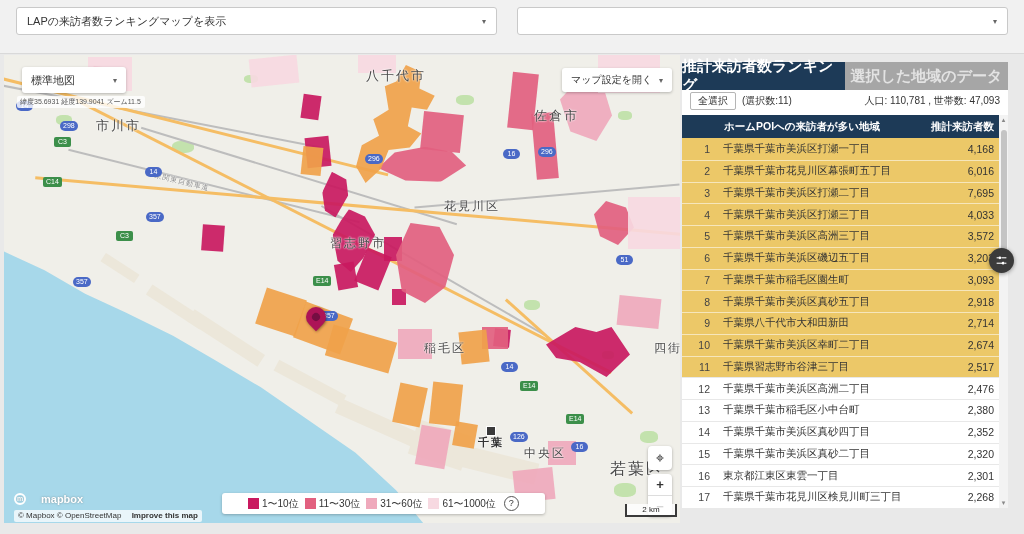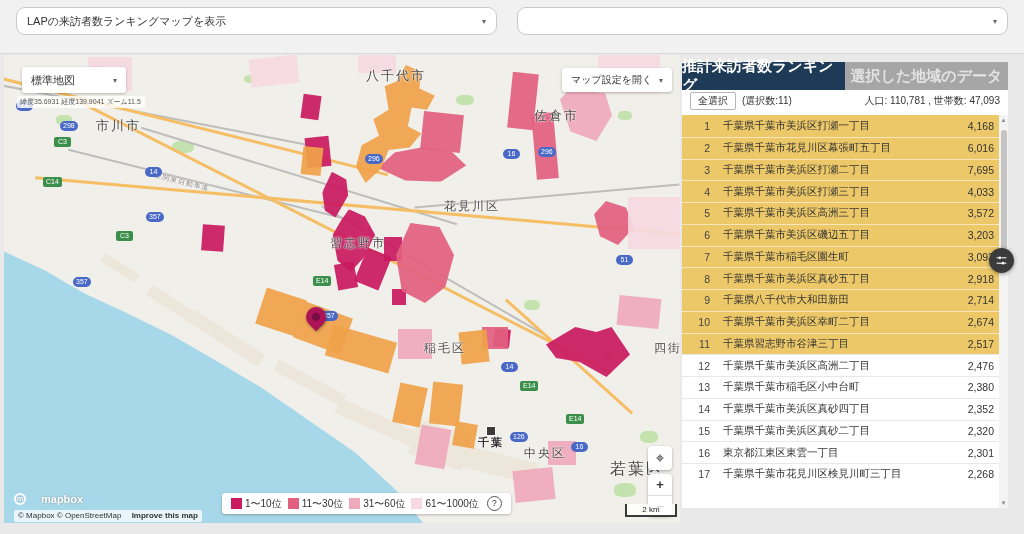--- a/index.html
+++ b/index.html
@@ -1,21 +1,21 @@
 <!DOCTYPE html>
 <html><head>
 <meta charset="utf-8">
 <style>
   html,body{margin:0;padding:0;}
   body{font-family:"Liberation Sans","DejaVu Sans",sans-serif;background:#e9e9e9;}
   .stage{position:relative;width:1024px;height:534px;overflow:hidden;background:#e9e9e9;}
 
   
   .topbar{position:absolute;left:0;top:0;width:1024px;height:53px;background:#f1f1f1;border-bottom:1px solid #d9d9d9;}
-  .tb-select{position:absolute;top:7px;height:28px;background:#fff;border:1px solid #c9c9c9;border-radius:9px;
+  .tb-select{position:absolute;top:7px;height:28px;background:#fff;border:1px solid #c9c9c9;border-radius:3px;
     display:flex;align-items:center;justify-content:space-between;padding:0 10px;font-size:11px;color:#333;box-sizing:border-box;}
   .tb-select .caret{color:#666;font-size:8px;margin-left:8px;}
   .sel-left{left:16px;width:481px;}
   .sel-right{left:517px;width:491px;}
 
   
   .map{position:absolute;left:4px;top:55px;width:676px;height:468px;background:#f0efe9;overflow:hidden;}
   .water{position:absolute;left:0;top:0;width:100%;height:100%;background:#a7d8ea;
     clip-path:polygon(0% 42%,6% 46%,12% 51%,18% 55%,25% 60%,31% 65%,38% 71%,45% 78%,52% 85%,58% 93%,62% 100%,0% 100%);}
   .pier{position:absolute;background:#ece7da;}
@@ -41,21 +41,21 @@
     box-shadow:0 1px 3px rgba(0,0,0,.25);display:flex;align-items:center;justify-content:space-between;
     padding:0 9px;font-size:11px;color:#333;box-sizing:border-box;}
   .map-style-select .caret,.map-settings .caret{color:#666;font-size:8px;}
   .coordbar{position:absolute;left:13px;top:41px;width:122px;height:12px;background:rgba(255,255,255,.8);
     font-size:7px;line-height:12px;color:#555;padding:0 3px;white-space:nowrap;overflow:hidden;border-radius:2px;}
   .map-settings{position:absolute;left:558px;top:13px;width:110px;height:24px;background:#fff;border-radius:3px;
     box-shadow:0 1px 3px rgba(0,0,0,.25);display:flex;align-items:center;justify-content:space-between;
     padding:0 9px;font-size:10px;color:#333;box-sizing:border-box;}
 
   .legend{position:absolute;left:218px;top:438px;height:21px;background:#fff;border-radius:3px;
-    box-shadow:0 1px 3px rgba(0,0,0,.25);display:flex;align-items:center;gap:6px;padding:0 9px;font-size:10px;color:#333;}
+    box-shadow:0 1px 3px rgba(0,0,0,.25);display:flex;align-items:center;gap:6px;padding:0 26px;font-size:10px;color:#333;}
   .legend .sw{width:11px;height:11px;display:inline-block;}
   .legend .item{display:flex;align-items:center;gap:3px;}
   .legend .help{width:13px;height:13px;border:1px solid #555;border-radius:50%;font-size:9px;line-height:13px;
     text-align:center;color:#333;margin-left:2px;}
 
   .mb-logo{position:absolute;left:10px;top:438px;display:flex;align-items:flex-start;gap:15px;color:#fff;
     font-weight:bold;font-size:11px;text-shadow:0 0 2px rgba(90,90,90,.6);}
   .mb-logo .circ{width:12px;height:12px;border:2px solid #fff;border-radius:50%;box-sizing:border-box;
     font-size:7px;line-height:8px;text-align:center;font-weight:bold;}
   .attrib{position:absolute;left:10px;top:455px;height:12px;background:rgba(255,255,255,.75);font-size:8px;
@@ -285,20 +285,24 @@
       <div class="tab active">推計来訪者数ランキング</div>
       <div class="tab inactive">選択した地域のデータ</div>
     </div>
     <div class="subhead">
       <span class="btn-selectall">全選択</span>
       <span>(選択数:11)</span>
       <span class="stats">人口: 110,781 , 世帯数: 47,093</span>
     </div>
 
     <div class="table-wrap">
+      <div class="thead">
+        <span class="h-area">ホームPOIへの来訪者が多い地域</span>
+        <span class="h-val">推計来訪者数</span>
+      </div>
 
       <div class="trow selrow" style="border-top:none;">
         <span class="rank">1</span>
         <span class="area">千葉県千葉市美浜区打瀬一丁目</span>
         <span class="val">4,168</span>
       </div>
       <div class="trow selrow">
         <span class="rank">2</span>
         <span class="area">千葉県千葉市花見川区幕張町五丁目</span>
         <span class="val">6,016</span>

